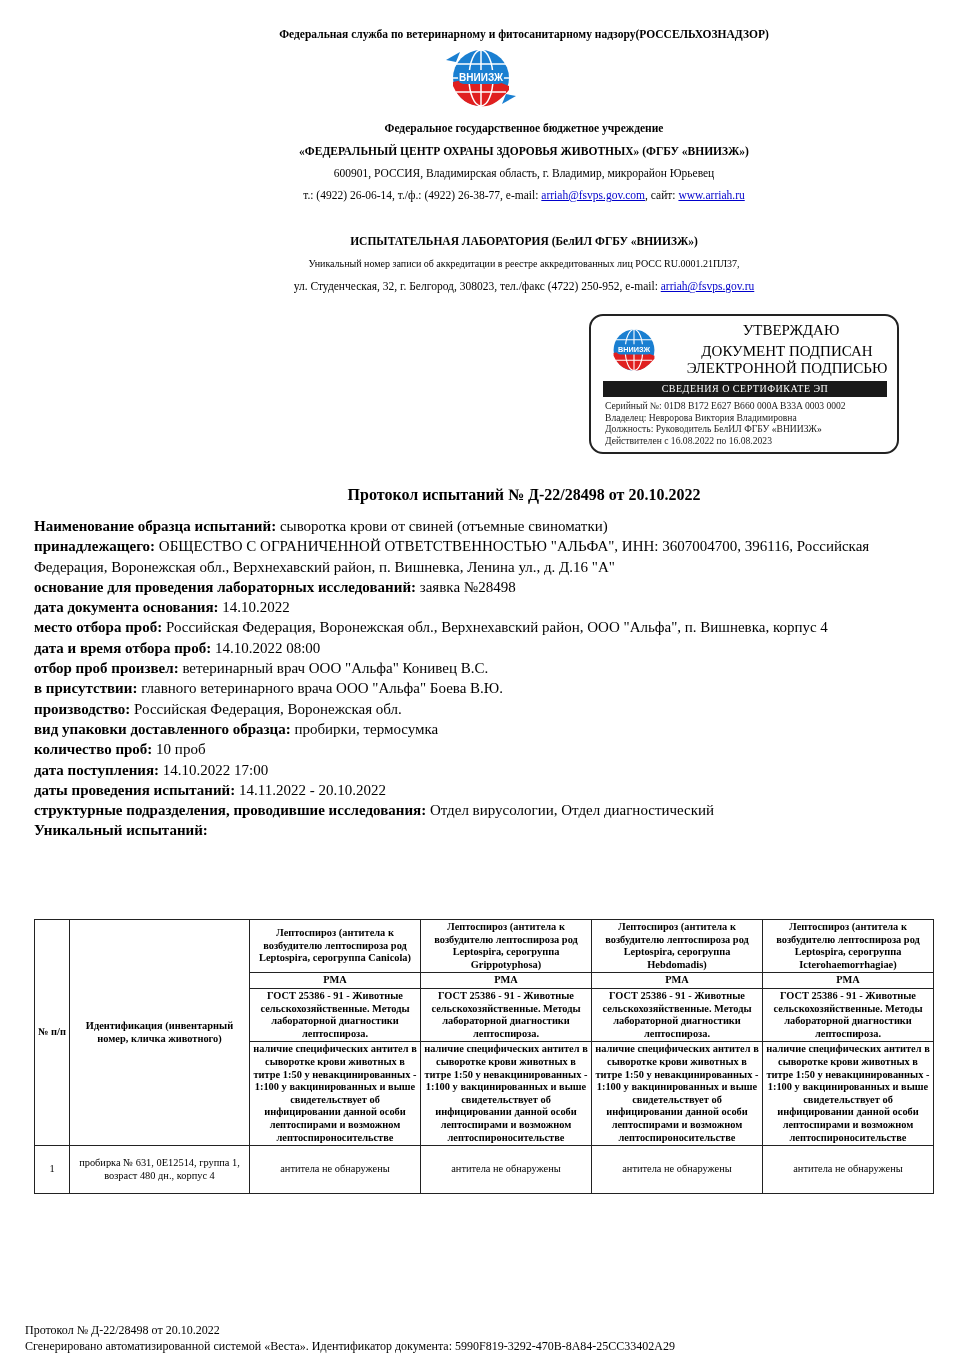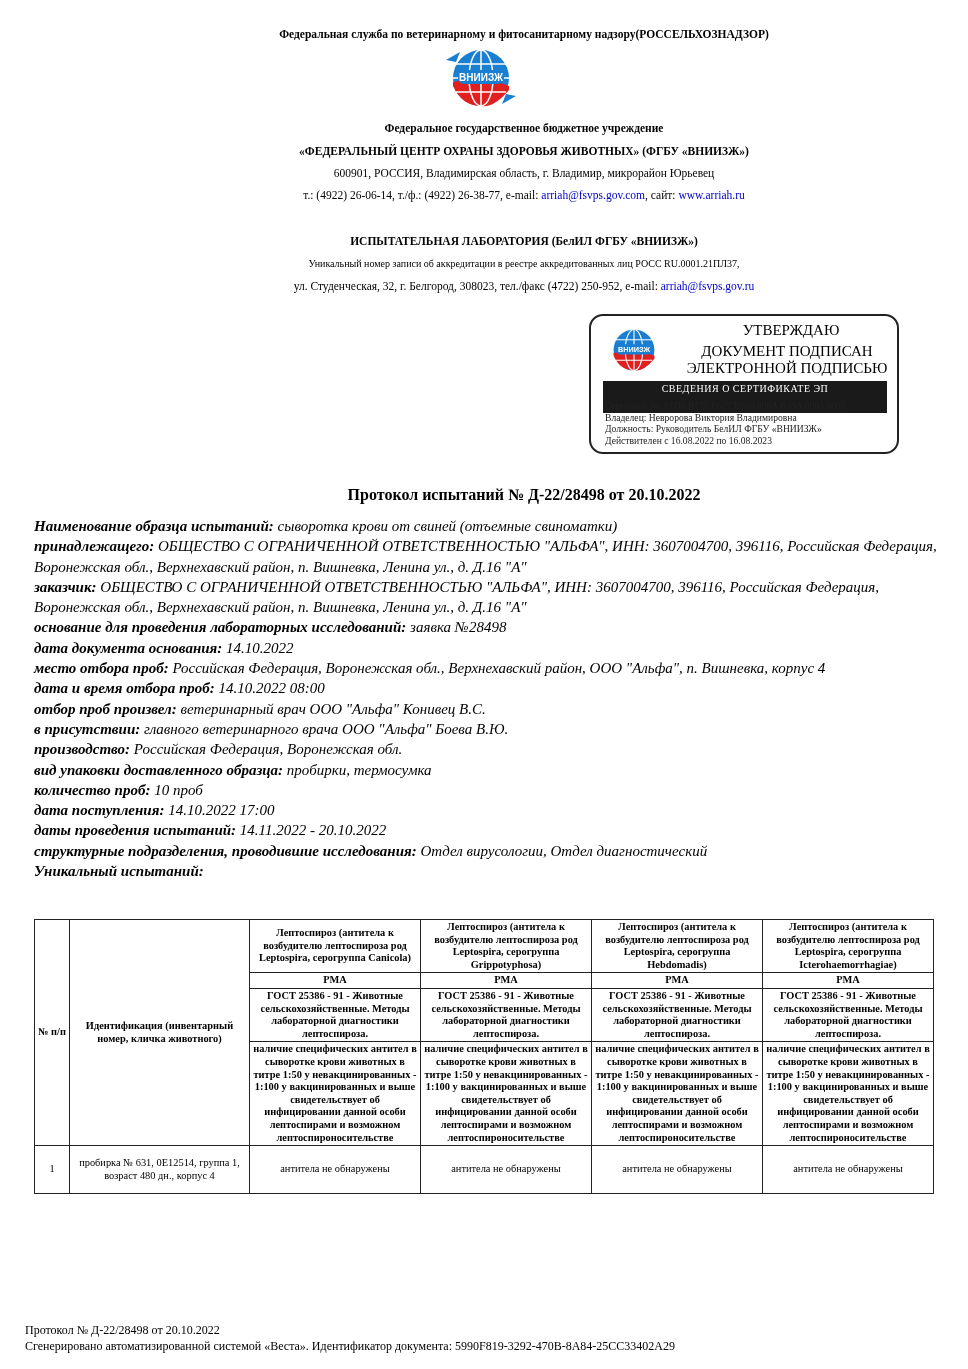--- a/index.html
+++ b/index.html
@@ -8,33 +8,33 @@
     .center { position:absolute; left:0; width:968px; text-align:center;margin-left:40px; }
     .hdr-agency { top:28px; font-size:11.5px; font-weight:bold; }
     .logo { position:absolute; left:444px; top:46px; width:74px; height:64px; }
     .hdr-l1 { top:122px; font-size:11.5px; font-weight:bold; }
     .hdr-l2 { top:145px; font-size:11.5px; font-weight:bold; }
     .hdr-l3 { top:167px; font-size:11.5px; }
     .hdr-l4 { top:189px; font-size:11.5px; }
     .lab-l1 { top:235px; font-size:11.5px; font-weight:bold; }
     .lab-l2 { top:258px; font-size:10px; }
     .lab-l3 { top:280px; font-size:11.5px; }
-    a.lnk { color:#0000cc; }
+    a.lnk { color:#0000cc; text-decoration:underline; }
 
     .stamp { position:absolute; left:589px; top:314px; width:310px; height:140px;
              border:2px solid #222; border-radius:14px; box-sizing:border-box; }
     .stamp .slogo { position:absolute; left:16px; top:10px; width:54px; height:48px; }
     .stamp .s1 { position:absolute; left:100px; width:200px; text-align:center; top:6px; font-size:15px; }
     .stamp .s2 { position:absolute; left:86px; width:220px; text-align:center; top:27px; font-size:15px; line-height:17px; }
-    .stamp .bar { position:absolute; left:12px; top:65px; width:284px; height:32px; background:#1a1a1a;
+    .stamp .bar { position:absolute; left:12px; top:65px; width:284px; height:16px; background:#1a1a1a;
                   color:#fff; font-size:10px; text-align:center; line-height:16px; letter-spacing:0.5px; }
     .stamp .det { position:absolute; left:14px; top:84px; font-size:9.6px; line-height:11.5px; color:#222; }
 
     .title { top:486px; font-size:16px; font-weight:bold; }
-    .fields { position:absolute; left:34px; top:516px; width:910px; font-size:15px; line-height:20.3px;font-style:italic; }
+    .fields { position:absolute; left:34px; top:516px; width:910px; font-size:15px; line-height:20.3px; }
     .fields b { font-weight:bold; }
 
     table.res { position:absolute; left:34px; top:919px; width:900px; border-collapse:collapse;
                 font-size:10.4px; line-height:12.6px; }
     table.res td { border:1.5px solid #222; text-align:center; vertical-align:middle; padding:1px 2px; }
     table.res .hb { font-weight:bold; }
     table.res .col-n { width:35px; }
     table.res .col-id { width:180px; }
     table.res .col-t { width:171px; }
     .footer { position:absolute; left:25px; top:1322px; font-size:12px; line-height:16px; }
@@ -94,21 +94,20 @@
     <div>Должность: Руководитель БелИЛ ФГБУ «ВНИИЗЖ»</div>
     <div>Действителен с 16.08.2022 по 16.08.2023</div>
   </div>
 </div>
 
 <div class="center title">Протокол испытаний № Д-22/28498 от 20.10.2022</div>
 
 <div class="fields" id="fields">
     <div><b>Наименование образца испытаний:</b><span> сыворотка крови от свиней (отъемные свиноматки)</span></div>
     <div><b>принадлежащего:</b><span> ОБЩЕСТВО С ОГРАНИЧЕННОЙ ОТВЕТСТВЕННОСТЬЮ "АЛЬФА", ИНН: 3607004700, 396116, Российская Федерация, Воронежская обл., Верхнехавский район, п. Вишневка, Ленина ул., д. Д.16 "А"</span></div>
-    <div><b>заказчик:</b><span> ОБЩЕСТВО С ОГРАНИЧЕННОЙ ОТВЕТСТВЕННОСТЬЮ "АЛЬФА", ИНН: 3607004700, 396116, Российская Федерация, Воронежская обл., Верхнехавский район, п. Вишневка, Ленина ул., д. Д.16 "А"</span></div>
     <div><b>основание для проведения лабораторных исследований:</b><span> заявка №28498</span></div>
     <div><b>дата документа основания:</b><span> 14.10.2022</span></div>
     <div><b>место отбора проб:</b><span> Российская Федерация, Воронежская обл., Верхнехавский район, ООО "Альфа", п. Вишневка, корпус 4</span></div>
     <div><b>дата и время отбора проб:</b><span> 14.10.2022 08:00</span></div>
     <div><b>отбор проб произвел:</b><span> ветеринарный врач ООО "Альфа" Конивец В.С.</span></div>
     <div><b>в присутствии:</b><span> главного ветеринарного врача ООО "Альфа" Боева В.Ю.</span></div>
     <div><b>производство:</b><span> Российская Федерация, Воронежская обл.</span></div>
     <div><b>вид упаковки доставленного образца:</b><span> пробирки, термосумка</span></div>
     <div><b>количество проб:</b><span> 10 проб</span></div>
     <div><b>дата поступления:</b><span> 14.10.2022 17:00</span></div>

